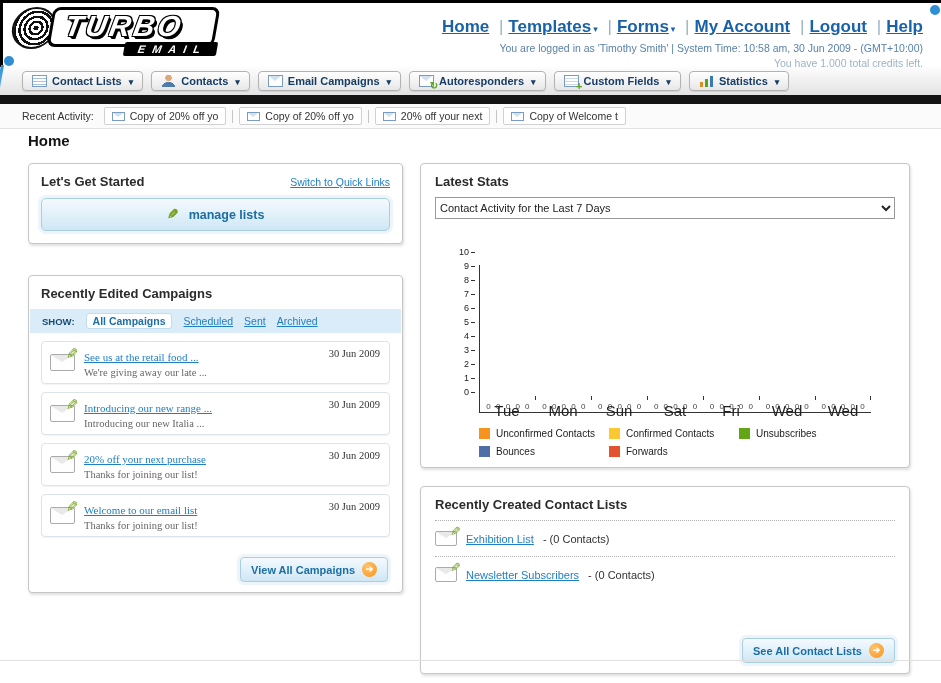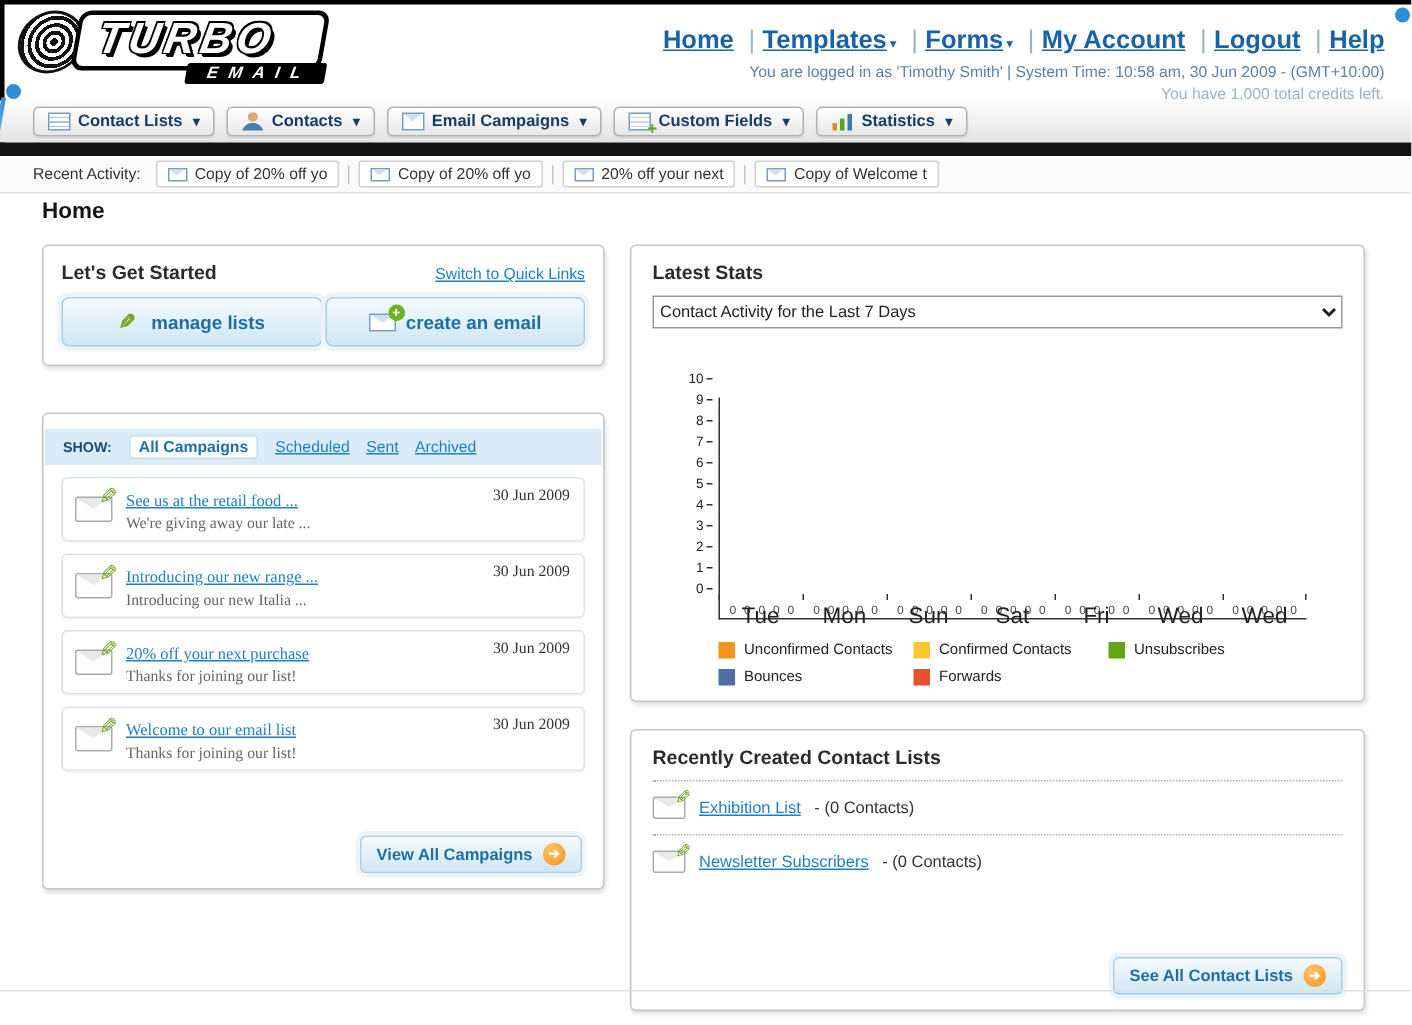--- a/index.html
+++ b/index.html
@@ -166,20 +166,25 @@
       <span class="tico t-contacts"></span>
       <span>Contacts</span>
       <span class="caret"></span>
     </div>
     <div class="tab">
       <span class="tico t-mail"></span>
       <span>Email Campaigns</span>
       <span class="caret"></span>
     </div>
     <div class="tab">
+      <span class="tico t-auto"></span>
+      <span>Autoresponders</span>
+      <span class="caret"></span>
+    </div>
+    <div class="tab">
       <span class="tico t-fields"></span>
       <span>Custom Fields</span>
       <span class="caret"></span>
     </div>
     <div class="tab">
       <span class="tico t-stats"></span>
       <span>Statistics</span>
       <span class="caret"></span>
     </div>
   </nav>
@@ -213,28 +218,25 @@
   <section class="panel gs">
     <div class="gs-head">
       <h2 class="ptitle">Let's Get Started</h2>
       <a class="qlink">Switch to Quick Links</a>
     </div>
     <div class="gs-btns">
       <button class="blue-btn">
         <span class="pico"></span>
         <span>manage lists</span>
       </button>
-      <button class="blue-btn">
-        <span class="meplus"></span>
-        <span>create an email</span>
-      </button>
     </div>
   </section>
 
   <section class="panel cmp">
+    <h2 class="ptitle">Recently Edited Campaigns</h2>
     <div class="filterbar">
       <span class="show-label">SHOW:</span>
       <span class="filter active">All Campaigns</span>
       <span class="filter">Scheduled</span>
       <span class="filter">Sent</span>
       <span class="filter">Archived</span>
     </div>
 
     <div class="crow">
       <span class="envp"></span>

